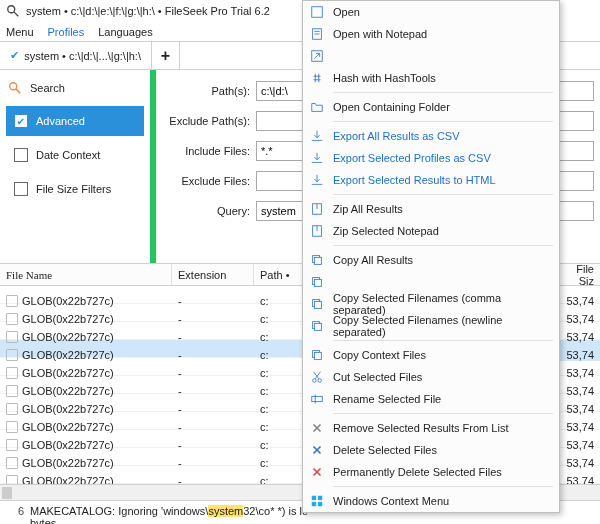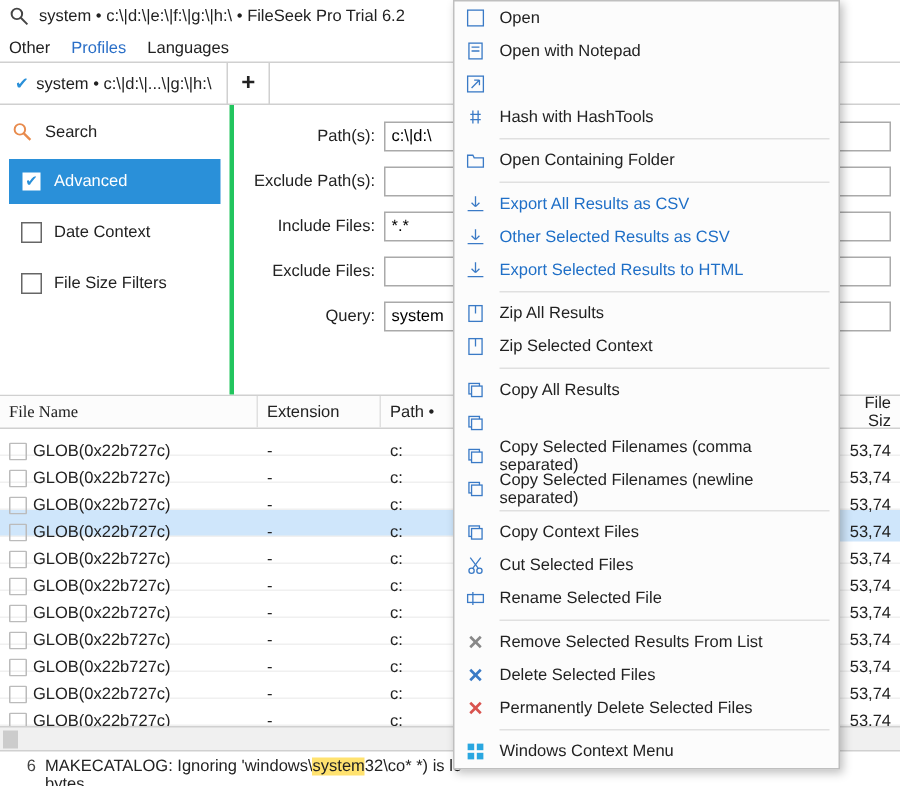--- a/index.html
+++ b/index.html
@@ -7,21 +7,21 @@
 .titlebar { height: 22px; display: flex; align-items: center; padding: 0 6px; background: #fff; }
 .titlebar .app-icon { width: 14px; height: 14px; margin-right: 6px; color: #444; }
 .menubar { height: 20px; display: flex; align-items: center; padding: 0 6px; border-bottom: 1px solid #d0d0d0; gap: 14px; }
 .menubar span { cursor: default; }
 .menubar .active { color: #2a6fc7; }
 .tabbar { height: 28px; display: flex; align-items: center; border-bottom: 1px solid #d0d0d0; background: #fff; }
 .tab { display: flex; align-items: center; height: 28px; padding: 0 10px; border-right: 1px solid #d0d0d0; gap: 5px; }
 .tab .check { color: #2a90d9; font-size: 11px; }
 .tab-add { width: 28px; display: flex; align-items: center; justify-content: center; font-size: 16px; font-weight: 700; border-right: 1px solid #d0d0d0; height: 28px; }
 .content { display: flex; height: 194px; border-bottom: 1px solid #d0d0d0; }
-.sidebar { width: 156px; border-right: 3px solid #22c55e; background: #fff; padding: 4px 0; }
+.sidebar { width: 156px; border-right: 6px solid #22c55e; background: #fff; padding: 4px 0; }
 .sb-search { display: flex; align-items: center; gap: 8px; height: 28px; padding: 0 8px; }
 .sb-search .mag { width: 14px; height: 14px; color: #e88b4d; }
 .sb-item { display: flex; align-items: center; gap: 8px; height: 30px; padding: 0 8px; margin: 4px 6px; }
 .sb-item.sel { background: #2a90d9; color: #fff; }
 .chk { width: 14px; height: 14px; border: 1px solid #666; display: inline-flex; align-items: center; justify-content: center; font-size: 10px; }
 .chk.checked { background: #fff; color: #2a90d9; border-color: #2a90d9; }
 .sel .chk.checked { background: #fff; color: #2a90d9; }
 .form { flex: 1; padding: 8px 6px 0 0; }
 .form-row { display: flex; align-items: center; height: 26px; margin-bottom: 4px; }
 .form-row label { width: 100px; text-align: right; padding-right: 6px; }
@@ -61,21 +61,21 @@
   <span class="app-icon">
     <svg viewBox="0 0 16 16">
         <circle cx="6" cy="6" r="4" fill="none" stroke="currentColor" stroke-width="1.5"></circle>
         <line x1="9" y1="9" x2="14" y2="14" stroke="currentColor" stroke-width="1.5"></line>
       </svg>
   </span>
   <span>system • c:\|d:\|e:\|f:\|g:\|h:\ • FileSeek Pro Trial 6.2</span>
 </div>
 
 <div class="menubar">
-  <span>Other</span>
+  <span>Menu</span>
   <span class="active">Profiles</span>
   <span>Languages</span>
 </div>
 
 <div class="tabbar">
   <div class="tab">
     <span class="check">✔</span>
     <span>system • c:\|d:\|...\|g:\|h:\</span>
   </div>
   <div class="tab-add">+</div>
@@ -302,21 +302,21 @@
         </svg>
       </span>
       <span>Export All Results as CSV</span>
     </div>
   <div class="ctx-item link">
       <span class="ctx-ico">
         <svg viewBox="0 0 16 16">
           <path d="M8 2v8m0 0l-3-3m3 3l3-3M2 13h12" stroke="currentColor" fill="none"></path>
         </svg>
       </span>
-      <span>Other Selected Results as CSV</span>
+      <span>Export Selected Profiles as CSV</span>
     </div>
   <div class="ctx-item link">
       <span class="ctx-ico">
         <svg viewBox="0 0 16 16">
           <path d="M8 2v8m0 0l-3-3m3 3l3-3M2 13h12" stroke="currentColor" fill="none"></path>
         </svg>
       </span>
       <span>Export Selected Results to HTML</span>
     </div>
   <div class="ctx-sep"></div>
@@ -329,21 +329,21 @@
       </span>
       <span>Zip All Results</span>
     </div>
   <div class="ctx-item">
       <span class="ctx-ico">
         <svg viewBox="0 0 16 16">
           <rect x="3" y="2" width="10" height="12" fill="none" stroke="currentColor"></rect>
           <line x1="8" y1="2" x2="8" y2="8" stroke="currentColor"></line>
         </svg>
       </span>
-      <span>Zip Selected Context</span>
+      <span>Zip Selected Notepad</span>
     </div>
   <div class="ctx-sep"></div>
   <div class="ctx-item">
       <span class="ctx-ico">
         <svg viewBox="0 0 16 16">
           <rect x="3" y="3" width="8" height="8" fill="none" stroke="currentColor"></rect>
           <rect x="5" y="5" width="8" height="8" fill="#fcfcfc" stroke="currentColor"></rect>
         </svg>
       </span>
       <span>Copy All Results</span>

